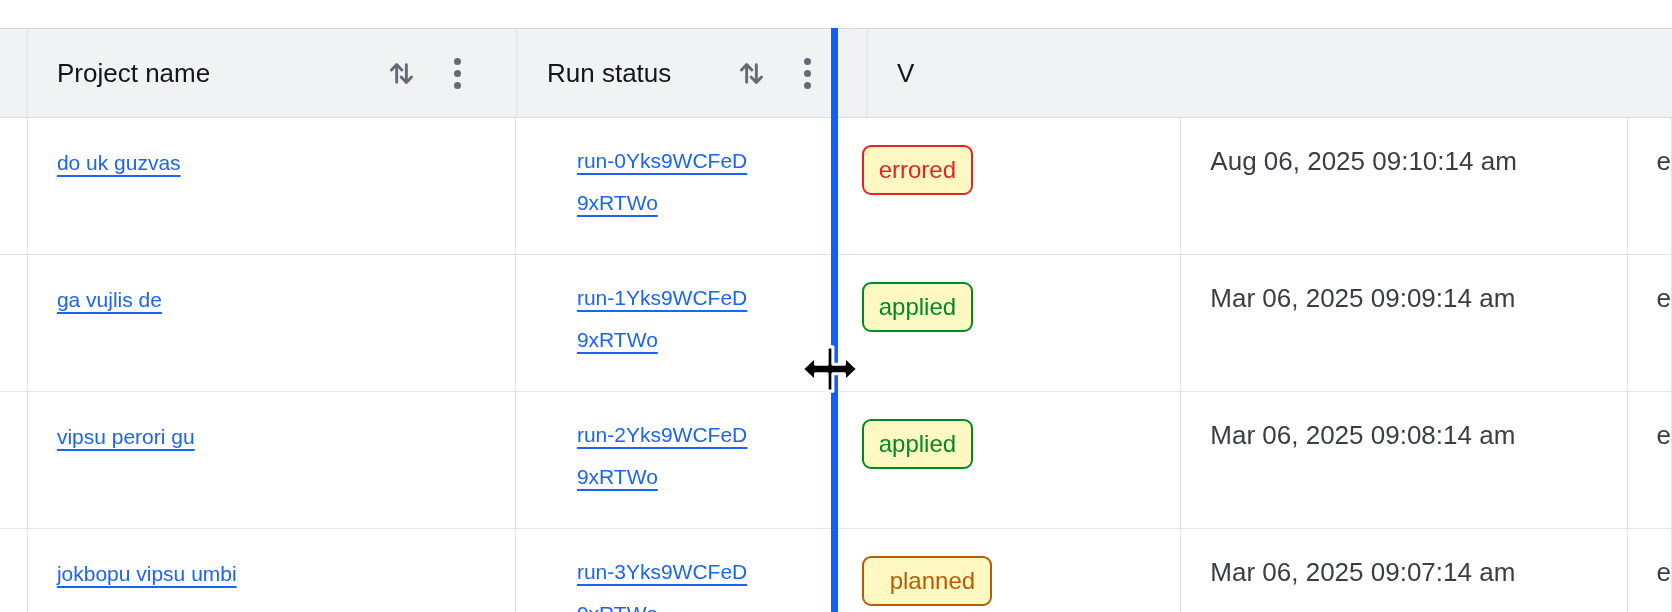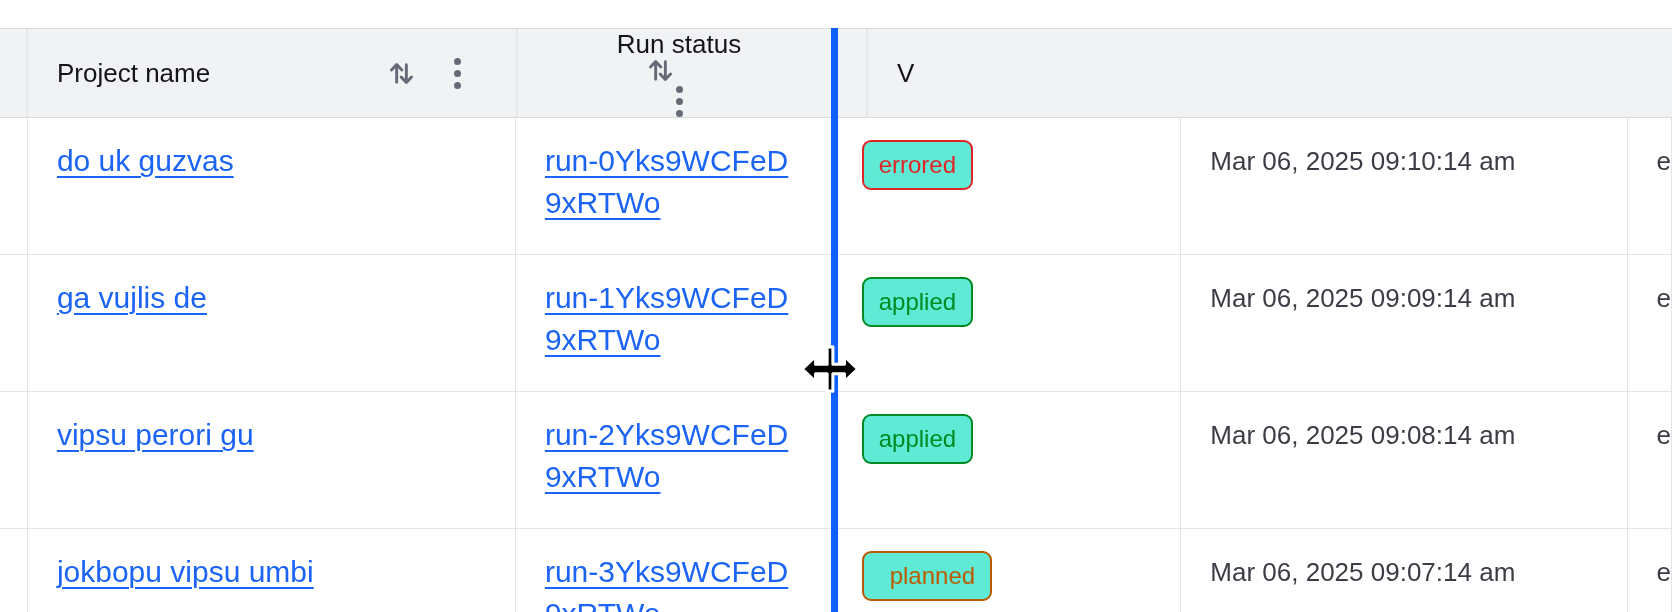--- a/index.html
+++ b/index.html
@@ -18,43 +18,43 @@
     padding:0 55px 0 29px;border-right:2px solid #e7e8ea;
   }
   .th-label{
     font-size:26px;font-weight:400;color:#141519;white-space:nowrap;overflow:hidden;
   }
   .spacer{flex:1;}
   
   .c0{width:28px;padding:0;}
   .c1{width:490px;}
   .c2{width:318px;}
-  .c3{width:350px;flex-direction:column;}
+  .c3{width:350px;}
   .c4{width:448px;}
   .c5{flex:1;border-right:none;padding-right:0;}
   
   .tr{
     display:flex;height:137px;background:#ffffff;box-sizing:border-box;
     border-bottom:1px solid #e3e4e6;
   }
   .td{
     box-sizing:border-box;padding:22px 20px 0 29px;border-right:1px solid #e3e4e6;
     font-size:26px;color:#3b3d45;line-height:42px;white-space:nowrap;
   }
   .td.c0{padding:0;}
   .td.c5{padding-right:0;}
   a.cell-link{
     color:#1b64f5;text-decoration:underline;text-underline-offset:5px;
-    text-decoration-thickness:2px;font-size:30px;cursor:pointer;
+    text-decoration-thickness:2px;font-size:21px;cursor:pointer;
   }
-  .wrap2{white-space:pre-line;display:inline-block;}
+  .wrap2{white-space:pre-line;display:inline-block;margin-left:32px;}
   
   .badge{
-    display:inline-block;padding:9px 15px;border:2px solid;
-    border-radius:9px;font-size:24px;line-height:1.15;background:#5eead4;white-space:nowrap;
+    display:inline-block;margin-top:5px;padding:9px 15px;border:2px solid;
+    border-radius:9px;font-size:24px;line-height:1.15;background:#fef9c3;white-space:nowrap;
   }
   .badge[data-variant="critical"]{color:#e02528;border-color:#e02528;}
   .badge[data-variant="success"]{color:#008a22;border-color:#008a22;}
   .badge[data-variant="warning"]{color:#bb5a00;border-color:#bb5a00;padding-left:26px;}
   
   .sort-btn{width:31px;height:31px;margin-right:37px;flex:none;display:flex;cursor:pointer;background:none;border:none;padding:0;}
   .kebab{display:flex;flex-direction:column;align-items:center;gap:5px;flex:none;cursor:pointer;background:none;border:none;padding:0;}
   .kebab i{width:7px;height:7px;border-radius:50%;background:#656a76;display:block;}
   
   .resize-line{position:absolute;left:831px;top:28px;width:7px;height:584px;background:#1060ff;z-index:5;}
@@ -118,21 +118,21 @@
       <div class="td c1">
         <a class="cell-link">do uk guzvas</a>
       </div>
       <div class="td c2">
         <a class="cell-link wrap2">run-0Yks9WCFeD
 9xRTWo</a>
       </div>
       <div class="td c3">
         <span class="badge" data-variant="critical">errored</span>
       </div>
-      <div class="td c4">Mar 06, 2025 09:10:14 am</div>
+      <div class="td c4">Aug 06, 2025 09:10:14 am</div>
       <div class="td c5">e</div>
     </div>
 
     <div class="tr">
       <div class="td c0"></div>
       <div class="td c1">
         <a class="cell-link">ga vujlis de</a>
       </div>
       <div class="td c2">
         <a class="cell-link wrap2">run-1Yks9WCFeD

